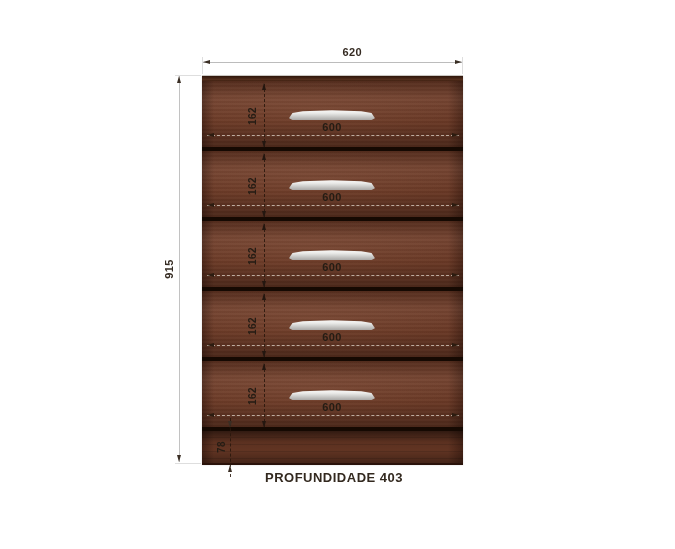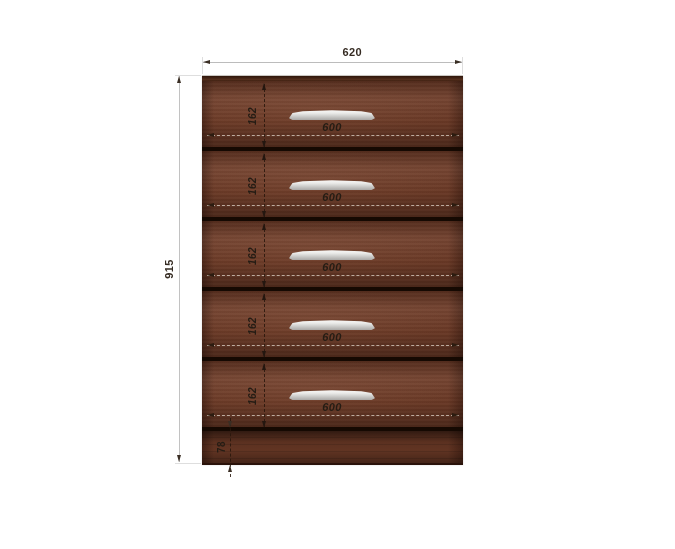--- a/index.html
+++ b/index.html
@@ -21,21 +21,20 @@
   .dim-text{
     position:absolute;font-weight:bold;font-size:11px;color:#352b22;
     letter-spacing:0.4px;text-align:center;line-height:12px;
   }
   .rot{transform:rotate(-90deg);transform-origin:center center;}
   
   .cabinet{
     position:absolute;left:202px;top:75px;width:261px;height:389px;
     border-top:1px solid #cac7c2;box-sizing:border-box;
     box-shadow:0 1px 2px rgba(0,0,0,0.15);
-    font-style:italic;
   }
   .wood{
     background-color:#6e3b27;
     background-image:
       linear-gradient(90deg, rgba(25,8,3,0.38) 0, rgba(25,8,3,0) 12px, rgba(25,8,3,0) 246px, rgba(25,8,3,0.38) 100%),
       repeating-linear-gradient(180deg, rgba(0,0,0,0.045) 0 2px, rgba(255,255,255,0.022) 2px 4px),
       radial-gradient(ellipse at 32% 38%, rgba(255,195,150,0.07), transparent 62%),
       radial-gradient(ellipse at 72% 75%, rgba(0,0,0,0.14), transparent 60%);
   }
   .top-rail{
@@ -187,14 +186,15 @@
     </div>
 
     <div class="base-panel"></div>
   </div>
 
   <div class="dash-v b-line"></div>
   <div class="arr down b-arr-top"></div>
   <div class="arr up b-arr-bot"></div>
   <div class="dim-text rot b-label">78</div>
 
+  <div class="dim-text depth-label">PROFUNDIDADE 403</div>
 
 </div>
 
 </body></html>

